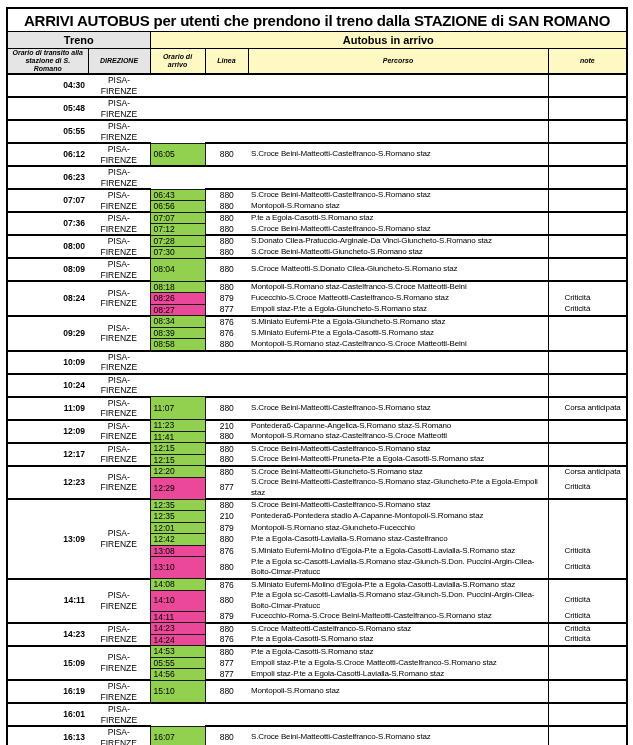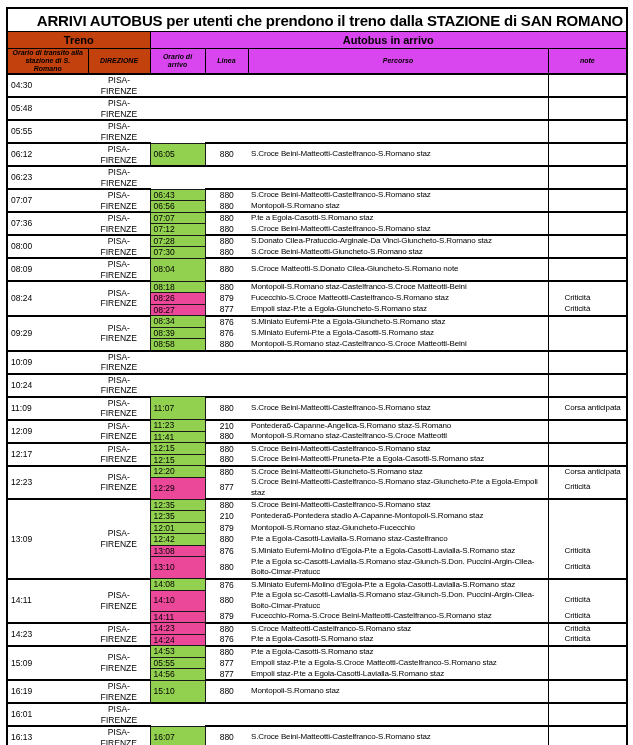--- a/index.html
+++ b/index.html
@@ -1,31 +1,31 @@
 <!DOCTYPE html>
 <html><head>
 <meta charset="utf-8">
 <style>
   html,body{margin:0;padding:0;background:#fff;}
   body{width:633px;height:745px;font-family:"Liberation Sans",sans-serif;color:#000;overflow:hidden;}
   .sheet{padding:7px 6px;}
   table{border-collapse:collapse;table-layout:fixed;width:620px;border:2px solid #000;}
   td{padding:0 3px;vertical-align:middle;overflow:hidden;}
   
-  .title-row td{border-bottom:1px solid #000;height:22px;text-align:right;font-weight:bold;font-size:15px;letter-spacing:-0.2px;margin-top:40px;}
+  .title-row td{border-bottom:1px solid #000;height:22px;text-align:center;font-weight:bold;font-size:15px;letter-spacing:-0.2px;margin-top:40px;}
   
   .ghead td{border:1px solid #000;height:16px;text-align:center;font-weight:bold;font-size:11px;}
-  .g-green{background:#c2410c;}
-  .g-blue{background:#d946ef;}
+  .g-green{background:#e5e5e5;}
+  .g-blue{background:#fef9c3;}
   
   .shead td{border:1px solid #000;height:24px;text-align:center;font-weight:bold;font-style:italic;font-size:7px;line-height:8px;}
   
   .grp-start td{border-top:2px solid #000;}
   tbody td{font-size:8.5px;line-height:10.5px;height:10.5px;}
-  td.c-ttime{text-align:left;}
+  td.c-ttime{text-align:right;font-weight:bold;}
   td.c-dir{text-align:center;}
   td.c-btime{text-align:left;}
   td.c-btime.green{background:#92D050;border:1px solid #1a1a1a;}
   td.c-btime.red{background:#ec4899;border:1px solid #1a1a1a;}
   td.c-line{text-align:center;}
   td.c-route{text-align:left;font-size:8px;letter-spacing:-0.15px;line-height:10.5px;margin-top:20px;}
   td.c-note{text-align:left;border-left:1px solid #000;font-size:8px;letter-spacing:-0.1px;padding-left:16px;}
 </style>
 </head>
 <body>
@@ -130,21 +130,21 @@
           <td class="c-btime green">07:30</td>
           <td class="c-line">880</td>
           <td class="c-route">S.Croce Beini-Matteotti-Giuncheto-S.Romano staz</td>
           <td class="c-note"></td>
         </tr>
         <tr class="grp-start">
           <td class="c-ttime" rowspan="1">08:09</td>
           <td class="c-dir" rowspan="1">PISA-FIRENZE</td>
           <td class="c-btime green">08:04</td>
           <td class="c-line">880</td>
-          <td class="c-route">S.Croce Matteotti-S.Donato Cilea-Giuncheto-S.Romano note</td>
+          <td class="c-route">S.Croce Matteotti-S.Donato Cilea-Giuncheto-S.Romano staz</td>
           <td class="c-note"></td>
         </tr>
         <tr class="grp-start">
           <td class="c-ttime" rowspan="3">08:24</td>
           <td class="c-dir" rowspan="3">PISA-FIRENZE</td>
           <td class="c-btime green">08:18</td>
           <td class="c-line">880</td>
           <td class="c-route">Montopoli-S.Romano staz-Castelfranco-S.Croce Matteotti-Beini</td>
           <td class="c-note"></td>
         </tr>

